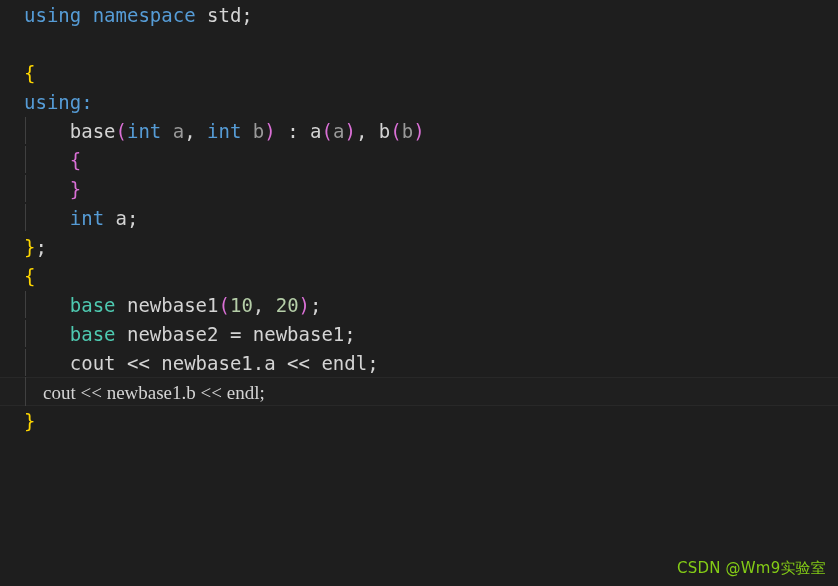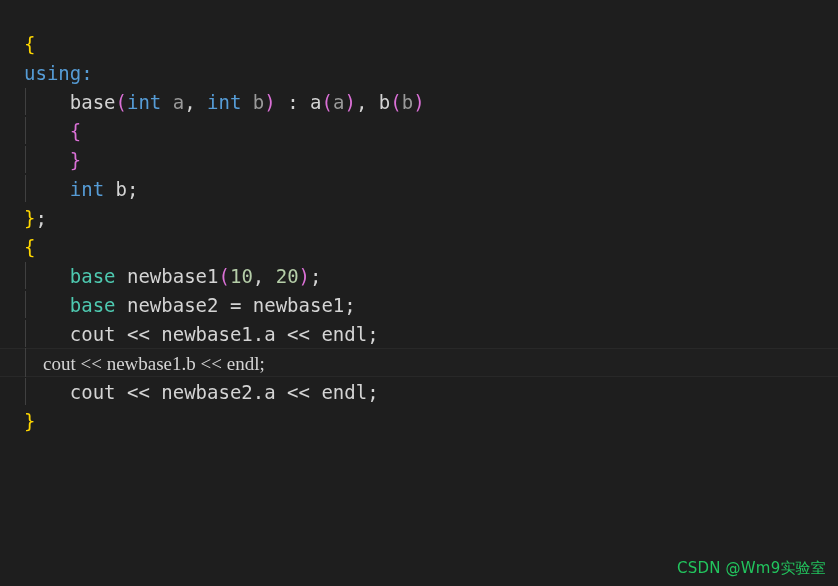--- a/index.html
+++ b/index.html
@@ -67,40 +67,40 @@
   .br1     { color: #ffd700; }  
   .br2     { color: #da70d6; }  
   .param   { color: #9a9a9a; }  
 
   #watermark {
     position: absolute;
     right: 12px;
     bottom: 8px;
     font-family: "DejaVu Sans", "Liberation Sans", sans-serif;
     font-size: 15px;
-    color: #22c55e;
+    color: #84cc16;
     white-space: nowrap;
     letter-spacing: 0.2px;
   }
 </style>
 </head>
 <body>
 
 <div id="editor">
   <div id="code-area">
+      <div class="code-line"><span class="kw">using namespace </span><span class="plain">std;</span></div>
       <div class="code-line">&nbsp;</div>
       <div class="code-line"><span class="br1">{</span></div>
       <div class="code-line"><span class="kw">using:</span></div>
       <div class="code-line guide"><span class="plain">    base</span><span class="br2">(</span><span class="kw">int </span><span class="param">a</span><span class="plain">, </span><span class="kw">int </span><span class="param">b</span><span class="br2">)</span><span class="plain"> : </span><span class="plain">a</span><span class="br2">(</span><span class="param">a</span><span class="br2">)</span><span class="plain">, </span><span class="plain">b</span><span class="br2">(</span><span class="param">b</span><span class="br2">)</span></div>
       <div class="code-line guide"><span class="plain">    </span><span class="br2">{</span></div>
       <div class="code-line guide"><span class="plain">    </span><span class="br2">}</span></div>
-      <div class="code-line guide"><span class="plain">    </span><span class="kw">int </span><span class="plain">b;</span></div>
+      <div class="code-line guide"><span class="plain">    </span><span class="kw">int </span><span class="plain">a;</span></div>
       <div class="code-line"><span class="br1">}</span><span class="plain">;</span></div>
       <div class="code-line"><span class="br1">{</span></div>
       <div class="code-line guide"><span class="plain">    </span><span class="type">base</span><span class="plain"> newbase1</span><span class="br2">(</span><span class="num">10</span><span class="plain">, </span><span class="num">20</span><span class="br2">)</span><span class="plain">;</span></div>
       <div class="code-line guide"><span class="plain">    </span><span class="type">base</span><span class="plain"> newbase2 = newbase1;</span></div>
       <div class="code-line guide"><span class="plain">    cout &lt;&lt; newbase1.a &lt;&lt; endl;</span></div>
       <div class="code-line guide current"><span class="plain">    cout &lt;&lt; newbase1.b &lt;&lt; endl;</span></div>
-      <div class="code-line guide"><span class="plain">    cout &lt;&lt; newbase2.a &lt;&lt; endl;</span></div>
       <div class="code-line"><span class="br1">}</span></div>
     </div>
   <div id="watermark">CSDN @Wm9实验室</div>
 </div>
 
 </body></html>

